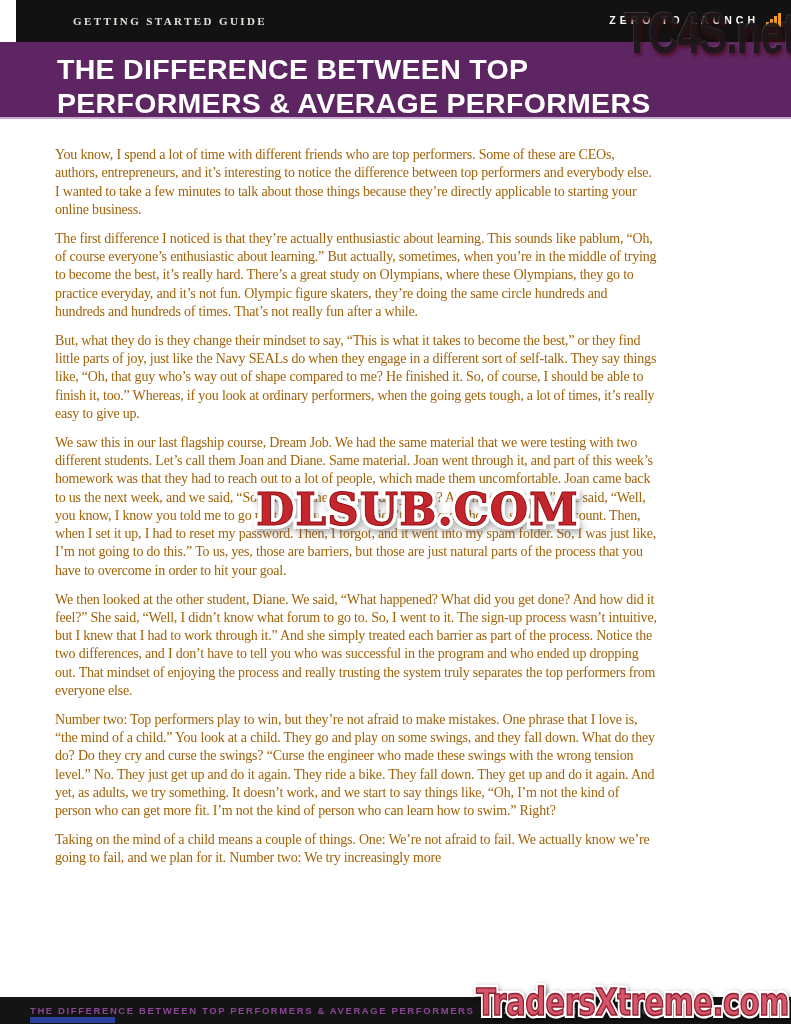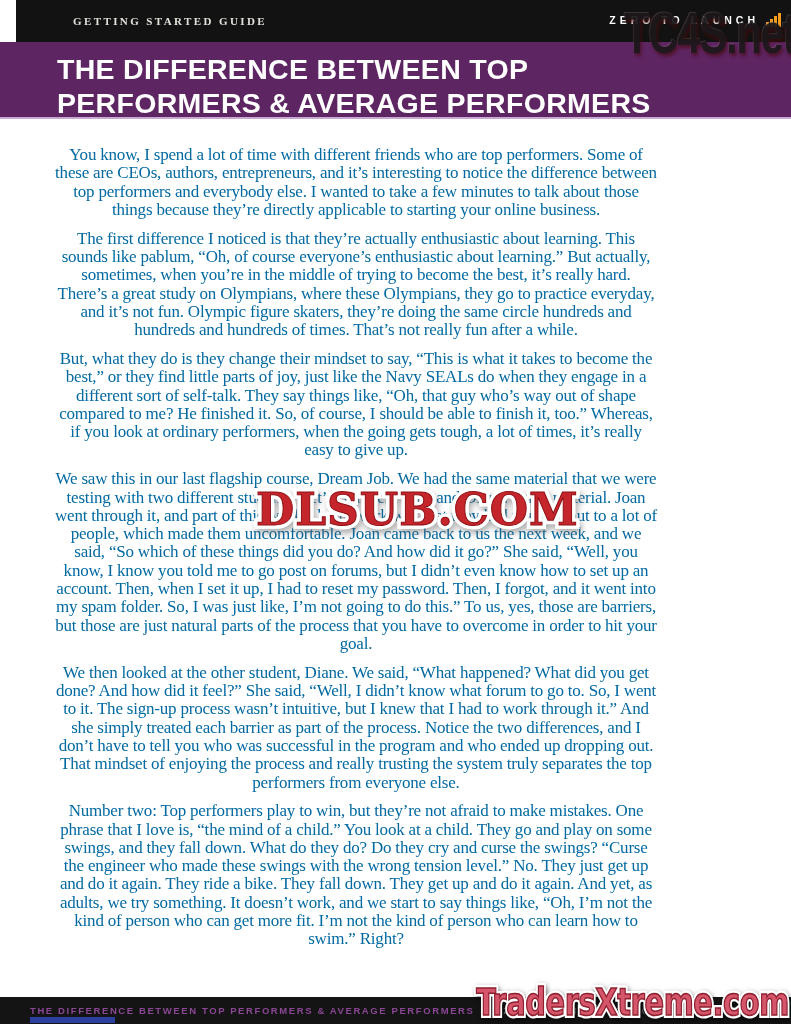--- a/index.html
+++ b/index.html
@@ -34,22 +34,22 @@
     border-bottom:2px solid #c9a8d4;box-sizing:content-box;z-index:4;
   }
   .page-title{
     margin:0;padding:10px 0 0 57px;width:610px;
     font-family:"Liberation Sans",sans-serif;font-weight:bold;
     font-size:28.5px;line-height:34px;letter-spacing:0.3px;color:#ffffff;
   }
   
   .content{
     position:absolute;top:146px;left:55px;width:602px;z-index:1;
-    color:#0369a1;font-size:17px;line-height:18.3px;letter-spacing:-0.2px;
-    text-align:center;
+    color:#a16207;font-size:14px;line-height:18.3px;letter-spacing:-0.2px;
+    text-align:left;
   }
   .content p{margin:0 0 10.5px 0;}
   
   .footer{
     position:absolute;left:0;top:997px;width:791px;height:27px;background:#141414;
     display:flex;align-items:center;justify-content:space-between;
     box-sizing:border-box;padding:0 25px 0 30px;z-index:6;
   }
   .footer-title{
     font-family:"Liberation Sans",sans-serif;font-size:9.5px;font-weight:bold;
@@ -116,20 +116,21 @@
   <h1 class="page-title">THE DIFFERENCE BETWEEN TOP PERFORMERS &amp; AVERAGE PERFORMERS</h1>
 </div>
 
 <div class="content">
   <p>You know, I spend a lot of time with different friends who are top performers. Some of these are CEOs, authors, entrepreneurs, and it’s interesting to notice the difference between top performers and everybody else. I wanted to take a few minutes to talk about those things because they’re directly applicable to starting your online business.</p>
   <p>The first difference I noticed is that they’re actually enthusiastic about learning. This sounds like pablum, “Oh, of course everyone’s enthusiastic about learning.” But actually, sometimes, when you’re in the middle of trying to become the best, it’s really hard. There’s a great study on Olympians, where these Olympians, they go to practice everyday, and it’s not fun. Olympic figure skaters, they’re doing the same circle hundreds and hundreds and hundreds of times. That’s not really fun after a while.</p>
   <p>But, what they do is they change their mindset to say, “This is what it takes to become the best,” or they find little parts of joy, just like the Navy SEALs do when they engage in a different sort of self-talk. They say things like, “Oh, that guy who’s way out of shape compared to me? He finished it. So, of course, I should be able to finish it, too.” Whereas, if you look at ordinary performers, when the going gets tough, a lot of times, it’s really easy to give up.</p>
   <p>We saw this in our last flagship course, Dream Job. We had the same material that we were testing with two different students. Let’s call them Joan and Diane. Same material. Joan went through it, and part of this week’s homework was that they had to reach out to a lot of people, which made them uncomfortable. Joan came back to us the next week, and we said, “So which of these things did you do? And how did it go?” She said, “Well, you know, I know you told me to go post on forums, but I didn’t even know how to set up an account. Then, when I set it up, I had to reset my password. Then, I forgot, and it went into my spam folder. So, I was just like, I’m not going to do this.” To us, yes, those are barriers, but those are just natural parts of the process that you have to overcome in order to hit your goal.</p>
   <p>We then looked at the other student, Diane. We said, “What happened? What did you get done? And how did it feel?” She said, “Well, I didn’t know what forum to go to. So, I went to it. The sign-up process wasn’t intuitive, but I knew that I had to work through it.” And she simply treated each barrier as part of the process. Notice the two differences, and I don’t have to tell you who was successful in the program and who ended up dropping out. That mindset of enjoying the process and really trusting the system truly separates the top performers from everyone else.</p>
   <p>Number two: Top performers play to win, but they’re not afraid to make mistakes. One phrase that I love is, “the mind of a child.” You look at a child. They go and play on some swings, and they fall down. What do they do? Do they cry and curse the swings? “Curse the engineer who made these swings with the wrong tension level.” No. They just get up and do it again. They ride a bike. They fall down. They get up and do it again. And yet, as adults, we try something. It doesn’t work, and we start to say things like, “Oh, I’m not the kind of person who can get more fit. I’m not the kind of person who can learn how to swim.” Right?</p>
+  <p>Taking on the mind of a child means a couple of things. One: We’re not afraid to fail. We actually know we’re going to fail, and we plan for it. Number two: We try increasingly more</p>
 </div>
 
 <div class="wm wm-tc4s">TC4S.net</div>
 
 <div class="wm wm-dlsub">
   <span class="wm-stack">
     <span class="back">DLSUB.COM</span>
     <span class="front">DLSUB.COM</span>
   </span>
 </div>

